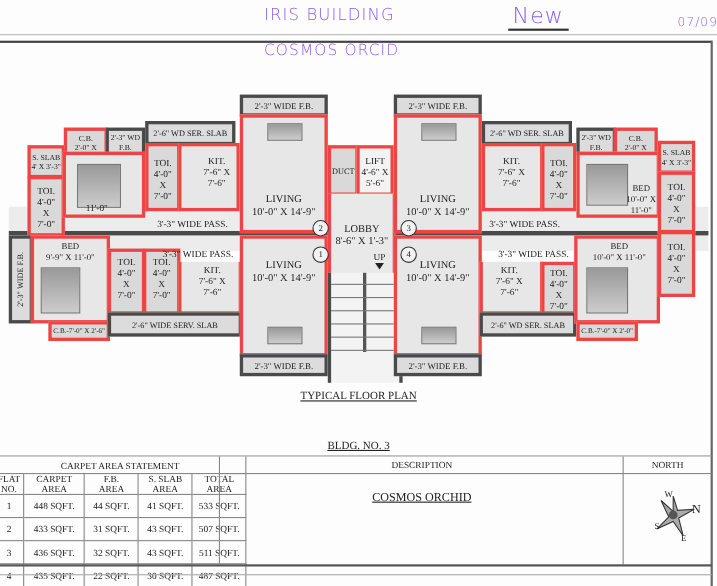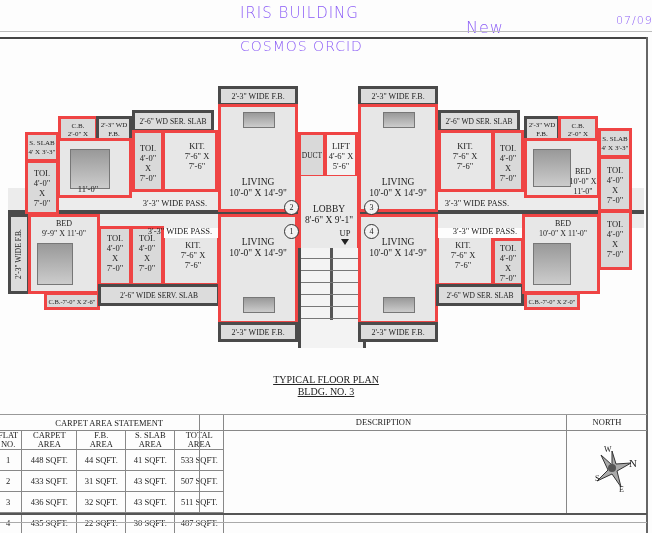--- a/index.html
+++ b/index.html
@@ -1,20 +1,20 @@
 <!DOCTYPE html>
 <html><head>
 <meta charset="utf-8">
 <style>
   html, body { margin:0; padding:0; }
   body { width:652px; height:533px; background:#fdfdfd; position:relative; overflow:hidden;
          font-family:"Liberation Serif", serif; color:#222; }
   .hand { font-family:"DejaVu Sans", sans-serif; color:#8b5cf6; position:absolute; letter-spacing:1px; font-weight:300; }
   #hw-title { left:240px; top:4px; font-size:15px; }
-  #hw-new { left:462px; top:18px; font-size:16px; border-bottom:2px solid #333; padding:0 4px; }
+  #hw-new { left:462px; top:2px; font-size:20px; border-bottom:2px solid #333; padding:0 4px; }
   #hw-date { left:616px; top:14px; font-size:11px; }
   #hw-sub { left:240px; top:38px; font-size:14px; }
   .frame-top { position:absolute; left:0; top:31px; width:652px; height:1px; background:#bbb; }
   .frame-top2 { position:absolute; left:0; top:37px; width:647px; height:2px; background:#444; }
   .frame-right { position:absolute; left:646px; top:37px; width:2px; height:496px; background:#666; }
 
   .plan { position:absolute; left:0; top:80px; width:652px; height:275px; }
   .room { position:absolute; background:#e7e7e7; border:3px solid #ef4444; box-sizing:border-box; }
   .fb { background:#dcdcdc; border:3px solid #4a4a4a; }
   .wet { background:#d9d9d9; }
@@ -22,22 +22,22 @@
   .lbl { position:absolute; font-size:8.5px; text-align:center; line-height:10px; color:#222; white-space:pre-line; }
   .lbl.big { font-size:9.5px; line-height:11px; }
   .circ { position:absolute; width:13px; height:13px; border:1px solid #333; border-radius:50%; font-size:8px; text-align:center; line-height:13px; background:#f2f2f2; }
   .stair { position:absolute; left:298px; top:172px; width:62px; height:100px; background:#f3f3f3; border-left:3px solid #4a4a4a; border-right:3px solid #4a4a4a; }
   .stair .step { position:absolute; left:0; width:100%; height:1px; background:#777; }
   .stair .mid { position:absolute; left:29px; top:0; width:3px; height:72px; background:#555; }
   .furn { position:absolute; background:linear-gradient(#999,#ccc); border:1px solid #777; }
 
   .plan-title { position:absolute; left:0; width:652px; text-align:center; font-size:10px; }
   .plan-title span { text-decoration:underline; }
-  #pt1 { top:374px; }
-  #pt2 { top:386px; }
+  #pt1 { top:355px; }
+  #pt2 { top:400px; }
 
   .tbl-top { position:absolute; left:0; top:414px; width:647px; height:1px; background:#999; }
   .tbl-bot { position:absolute; left:0; top:513px; width:647px; height:2px; background:#555; }
   .tbl-bot2 { position:absolute; left:0; top:522px; width:647px; height:1px; background:#aaa; }
   table.carpet { position:absolute; left:-6px; top:415px; border-collapse:collapse; font-size:8.5px; }
   table.carpet td { border:1px solid #888; text-align:center; padding:0 3px; height:20px; }
   table.carpet .hdr td { height:17px; }
   table.carpet .cap td { height:15px; border-top:none; }
   .desc-head { position:absolute; left:199px; top:415px; width:367px; height:15px; border-left:1px solid #888; border-bottom:1px solid #888; font-size:8.5px; text-align:center; line-height:15px; }
   .north-head { position:absolute; left:566px; top:415px; width:80px; height:15px; border-left:1px solid #888; border-bottom:1px solid #888; font-size:8.5px; text-align:center; line-height:15px; }
@@ -114,21 +114,21 @@
   <div class="room wet" style="left:298px;top:52px;width:28px;height:46px;">
       <div class="lbl" style="left:0;top:16px;width:22px;font-size:7.5px;">DUCT</div>
     </div>
   <div class="room" style="left:324px;top:52px;width:34px;height:46px;background:#f3f3f3;">
       <div class="lbl" style="left:0;top:6px;width:28px;">LIFT
 4'-6" X
 5'-6"</div>
     </div>
   <div class="room" style="left:298px;top:96px;width:62px;height:78px;background:#e9e9e9;border-top:none;border-bottom:none;">
     <div class="lbl big" style="left:0;top:28px;width:56px;">LOBBY
-8'-6" X 9'-1"</div>
+8'-6" X 1'-3"</div>
     <div class="lbl" style="left:34px;top:52px;width:20px;">UP</div>
     <div style="position:absolute;left:40px;top:63px;width:0;height:0;border-left:4px solid transparent;border-right:4px solid transparent;border-top:6px solid #222;"></div>
   </div>
   <div class="room fb" style="left:358px;top:6px;width:80px;height:20px;">
       <div class="lbl" style="left:0;top:3px;width:74px;font-size:8px;">2'-3" WIDE F.B.</div>
     </div>
   <div class="room" style="left:358px;top:24px;width:80px;height:108px;">
     <div class="furn" style="left:22px;top:5px;width:30px;height:14px;"></div>
     <div class="lbl big" style="left:0;top:70px;width:74px;">LIVING
 10'-0" X 14'-9"</div>
@@ -317,20 +317,21 @@
         <td>22 SQFT.</td>
         <td>30 SQFT.</td>
         <td>487 SQFT.</td>
   </tr>
 </tbody>
   </table>
 
 <div class="desc-head">DESCRIPTION</div>
 <div class="north-head">NORTH</div>
 <div class="desc-body">
+  <div class="n">COSMOS ORCHID</div>
 </div>
 <div class="north-body">
   <svg class="compass" viewBox="0 0 50 50">
     <polygon points="25,8 29,21 44,20 30,28 34,44 25,31 10,38 21,27 14,12 25,22" fill="#aaa" stroke="#333" stroke-width="1"></polygon>
     <circle cx="25" cy="25" r="4" fill="#555"></circle>
   </svg>
   <span class="cl" style="left:37px;top:14px;">W</span>
   <span class="cl" style="left:62px;top:26px;font-size:11px;">N</span>
   <span class="cl" style="left:28px;top:43px;">S</span>
   <span class="cl" style="left:52px;top:54px;">E</span>

